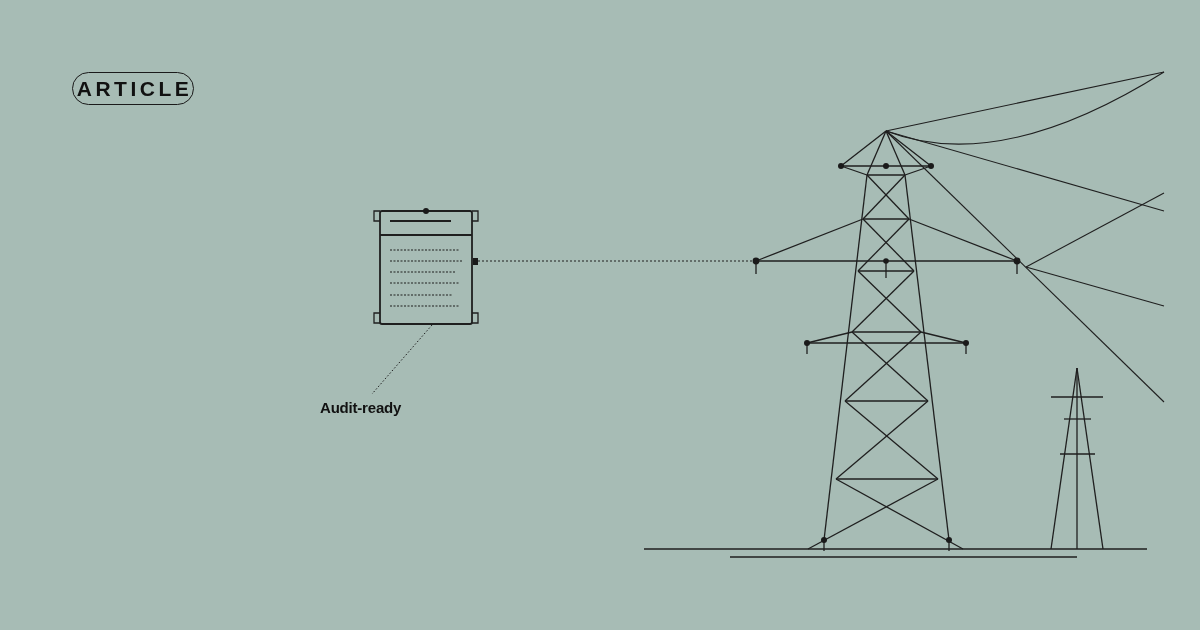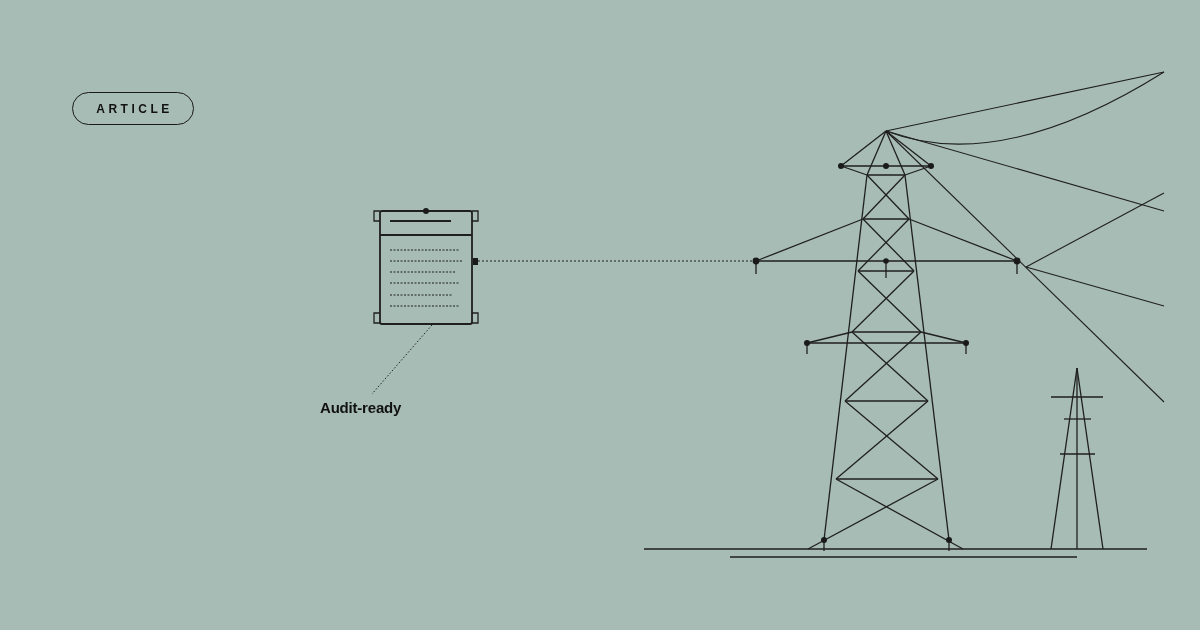--- a/index.html
+++ b/index.html
@@ -6,22 +6,22 @@
     body {
       width: 1200px; height: 630px; overflow: hidden;
       background: #a7bcb5; position: relative;
       font-family: "Liberation Sans", sans-serif;
     }
     .badge {
       position: absolute; left: 72px; top: 72px;
       width: 122px; height: 33px;
       border: 1.5px solid #1a1a1a; border-radius: 17px;
       display: flex; align-items: center; justify-content: center;
-      font-size: 12px; font-weight: bold; letter-spacing: 3.5px;
-      color: #111; box-sizing: border-box; padding-left: 3px; margin-top: 20px;
+      font-size: 21px; font-weight: bold; letter-spacing: 3.5px;
+      color: #111; box-sizing: border-box; padding-left: 3px;
     }
     .caption {
       position: absolute; left: 320px; top: 399px;
       font-size: 15px; font-weight: bold; color: #111;
       letter-spacing: -0.2px;
     }
     svg.art { position: absolute; left: 0; top: 0; }
   </style>
 </head>
 <body>

